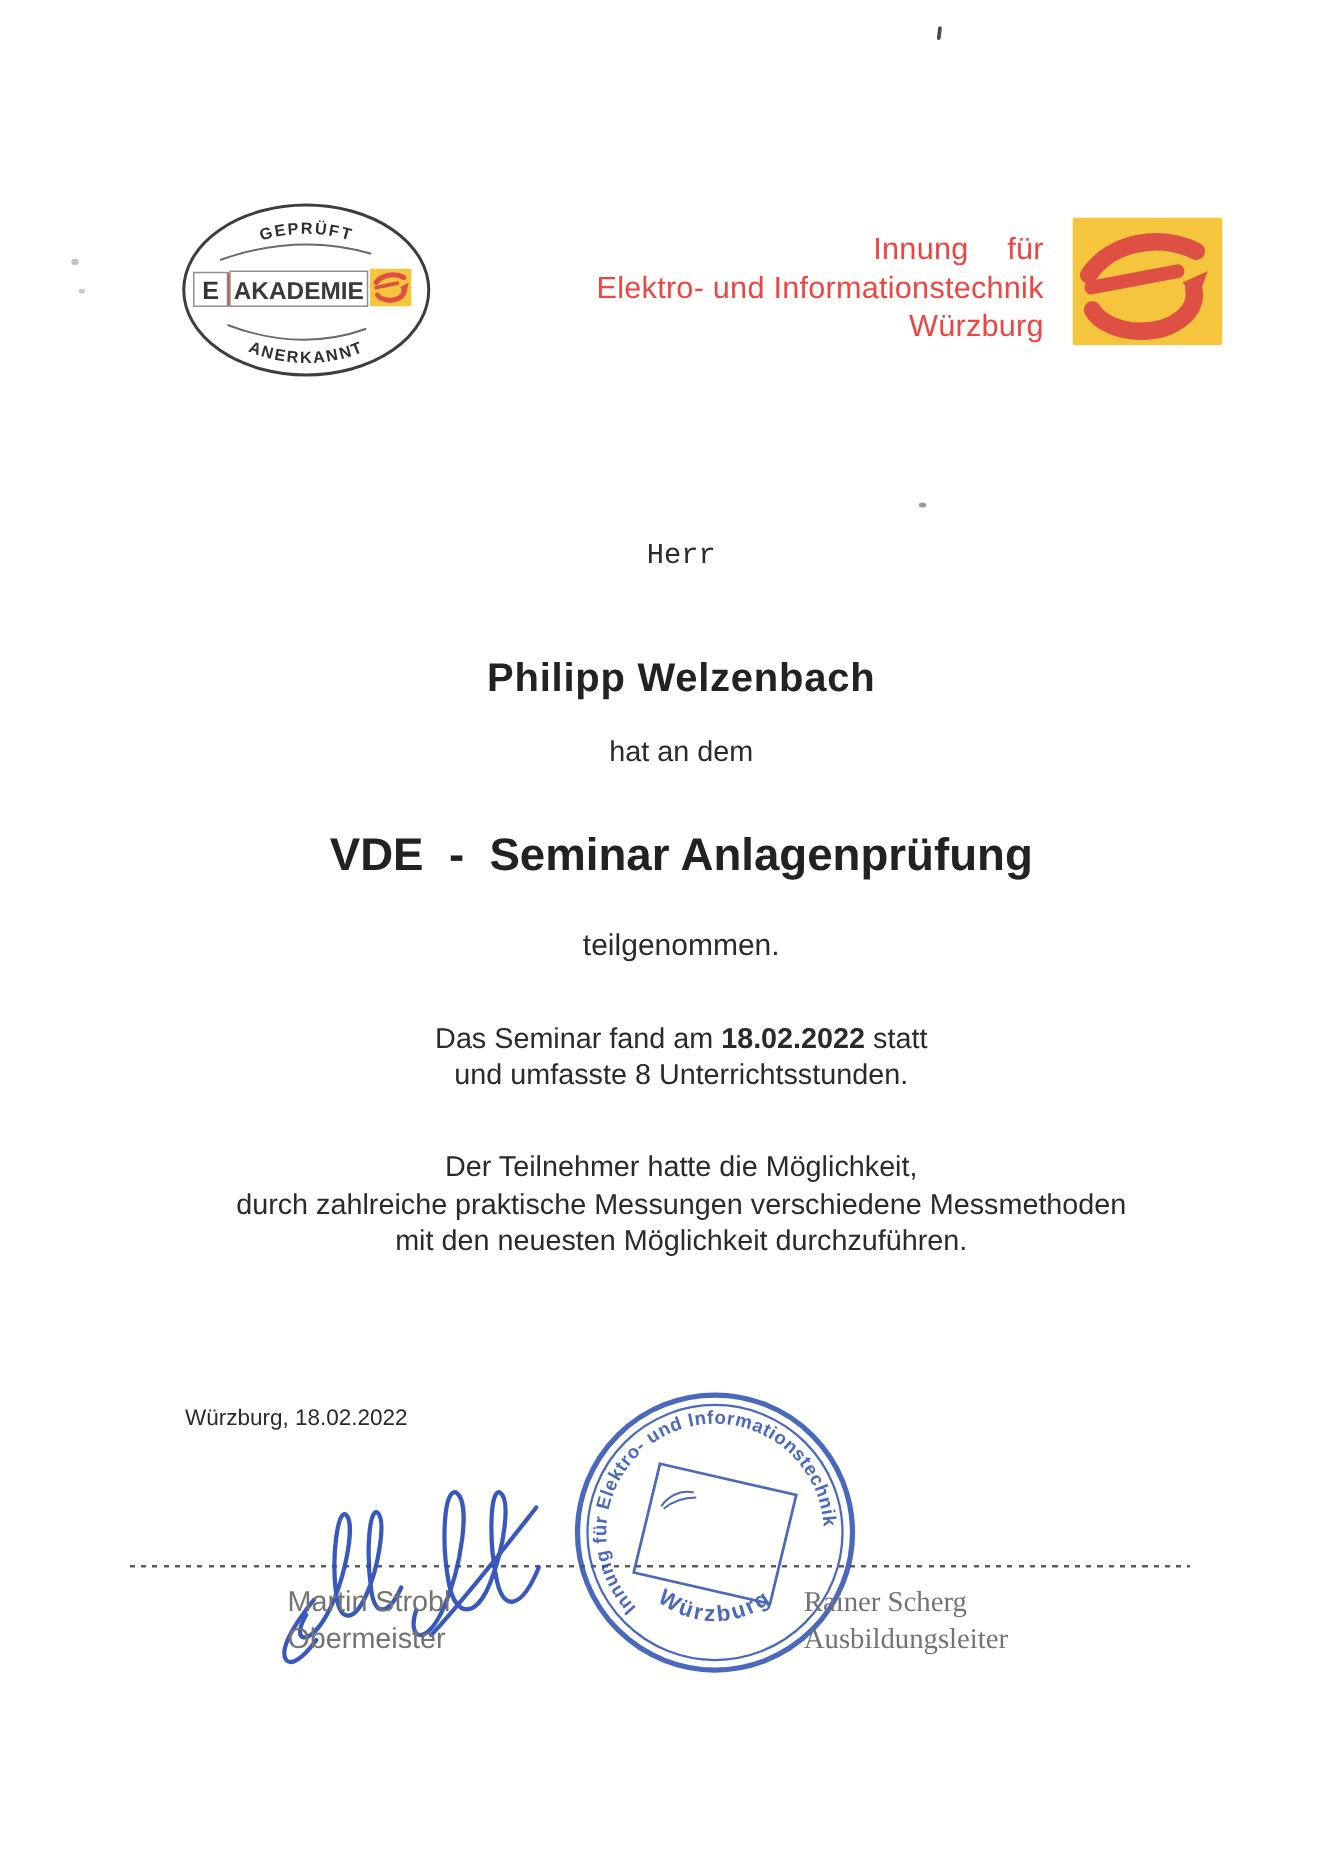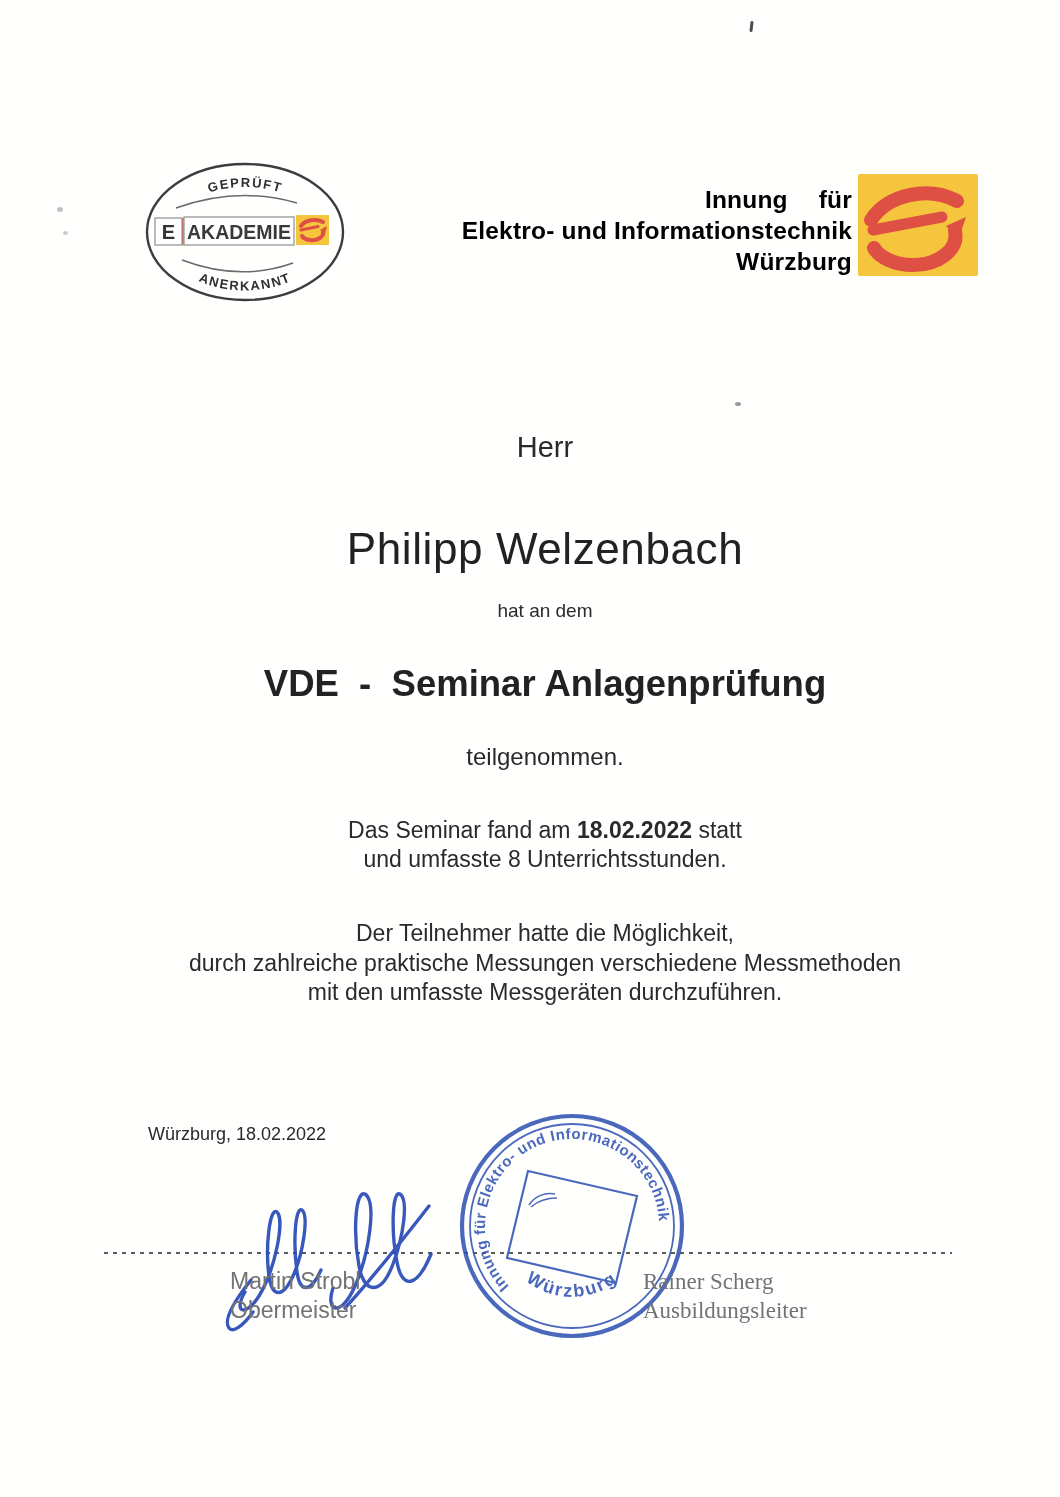--- a/index.html
+++ b/index.html
@@ -3,33 +3,33 @@
 <meta charset="utf-8">
 <style>
   html,body{margin:0;padding:0;background:#ffffff;}
   .page{
     position:relative;width:1060px;height:1497px;background:#fffffe;
     font-family:"Liberation Sans", sans-serif;color:#2a2a2a;overflow:hidden;
   }
   .centered{position:absolute;left:30px;width:1030px;text-align:center;}
 
   
-  .org-block{position:absolute;top:184px;right:208px;text-align:right;
-    font-weight:700;font-size:24.5px;line-height:31px;color:#000000;letter-spacing:.2px;}
+  .org-block{position:absolute;top:184px;right:225px;text-align:right;
+    font-weight:400;font-size:24.5px;line-height:31px;color:#ef4444;letter-spacing:.2px;}
   .org-line1{word-spacing:24px;}
   .org-logo{position:absolute;left:858px;top:174px;width:120px;height:102px;}
 
   
   .ak-seal{position:absolute;left:143px;top:160px;width:208px;height:145px;}
   .ak-seal svg{width:100%;height:100%;}
 
   
-  .salutation{top:431px;font-size:29px;}
-  .name{top:524px;font-size:44px;font-weight:400;letter-spacing:.6px;color:#222;}
-  .hatandem{top:600px;font-size:19px;}
+  .salutation{top:431px;font-size:23px;font-family:Liberation Mono, monospace;}
+  .name{top:524px;font-size:32px;font-weight:700;letter-spacing:.6px;color:#222;}
+  .hatandem{top:588px;font-size:23px;}
   .title{top:663px;font-size:36.5px;font-weight:700;white-space:pre;color:#222;}
   .teilgenommen{top:743px;font-size:24px;}
   .info{font-size:23px;line-height:29px;}
   .dates{top:816px;}
   .desc{top:919px;line-height:29.5px;}
 
   
   .place-date{position:absolute;left:148px;top:1124px;font-size:18px;}
   .dash{position:absolute;left:104px;top:1252px;width:848px;height:2px;opacity:.85;
     background:repeating-linear-gradient(90deg,#3f3f3f 0 4px,transparent 4px 9px);}
@@ -110,21 +110,21 @@
   <div class="centered teilgenommen">teilgenommen.</div>
 
   <div class="centered info dates">
     <div><span>Das Seminar fand am </span><b>18.02.2022</b><span> statt</span></div>
     <div>und umfasste 8 Unterrichtsstunden.</div>
   </div>
 
   <div class="centered info desc">
     <div>Der Teilnehmer hatte die Möglichkeit,</div>
     <div>durch zahlreiche praktische Messungen verschiedene Messmethoden</div>
-    <div>mit den umfasste Messgeräten durchzuführen.</div>
+    <div>mit den neuesten Möglichkeit durchzuführen.</div>
   </div>
 
   <div class="place-date">Würzburg, 18.02.2022</div>
 
   <div class="dash"></div>
 
   <svg class="signature" viewBox="0 0 250 185">
     <g fill="none" stroke="#2B4CB8" stroke-width="3.4" stroke-linecap="round" opacity="0.93">
       <path d="M 30,142 C 18,162 30,168 44,146 C 60,120 70,70 62,62 C 55,56 50,96 54,126 C 57,148 68,148 78,126 C 88,104 94,66 87,60 C 80,56 78,94 82,122 C 85,144 96,142 106,120"></path>
       <path d="M 118,138 C 110,162 126,168 140,136 C 154,104 162,52 150,44 C 140,40 138,84 144,116 C 149,144 166,146 178,114 C 188,88 194,50 185,44 C 177,40 176,82 182,112 C 187,140 202,138 216,104"></path>

